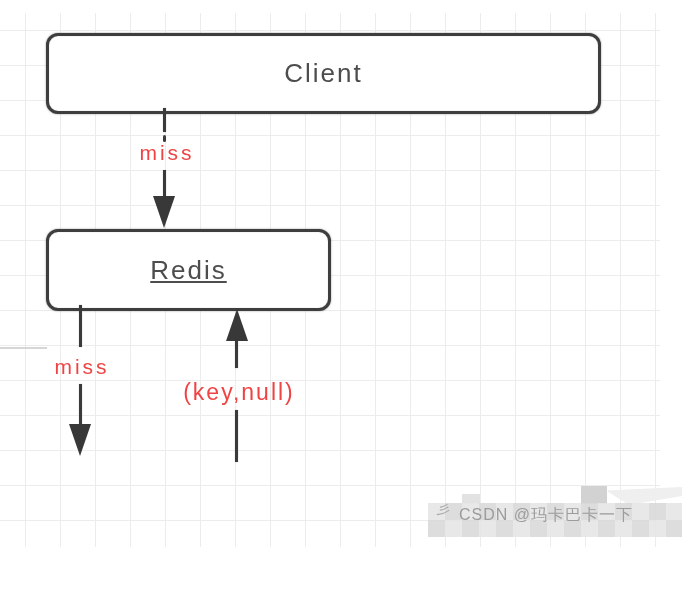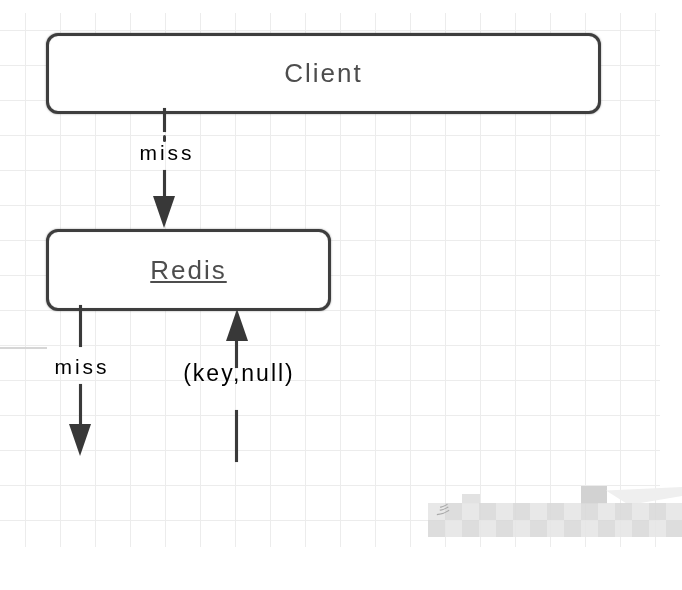--- a/index.html
+++ b/index.html
@@ -34,21 +34,21 @@
 
   .seg { position:absolute; width:3px; background:#3a3a3a; z-index:1;
          box-shadow:0 0 1px rgba(58,58,58,.6); }
   .dot { position:absolute; width:3px; height:7px; background:#3a3a3a; border-radius:2px; z-index:1; }
   .head { position:absolute; width:0; height:0; z-index:1; }
   .head-down { border-left:11px solid transparent; border-right:11px solid transparent;
                border-top:32px solid #383838; }
   .head-up   { border-left:11px solid transparent; border-right:11px solid transparent;
                border-bottom:32px solid #383838; }
   .edge-label {
-    position:absolute; color:#000000; font-size:21px; letter-spacing:3px;
+    position:absolute; color:#ef4444; font-size:21px; letter-spacing:3px;
     text-align:center; z-index:1; white-space:nowrap;
   }
   .edge-label-keynull { font-size:23px; letter-spacing:2px; }
 
   
   .mosaic {
     position:absolute; left:428px; top:503px; width:254px; height:34px;
     background:conic-gradient(#dadada 90deg, #e6e6e6 90deg 180deg,
                               #dadada 180deg 270deg, #e6e6e6 270deg);
     background-size:34px 34px; opacity:.92; z-index:2;
@@ -90,22 +90,23 @@
   <div class="seg" style="left:163px; top:170px; height:27px;"></div>
   <div class="head head-down" style="left:153px; top:196px;"></div>
 
   <div class="seg" style="left:79px; top:305px; height:42px;"></div>
   <div class="edge-label" style="left:48px; top:355px; width:68px;">miss</div>
   <div class="seg" style="left:79px; top:384px; height:40px;"></div>
   <div class="head head-down" style="left:69px; top:424px;"></div>
 
   <div class="head head-up" style="left:226px; top:309px;"></div>
   <div class="seg" style="left:235px; top:341px; height:27px;"></div>
-  <div class="edge-label edge-label-keynull" style="left:172px; top:360px; width:134px;">(key,null)</div>
+  <div class="edge-label edge-label-keynull" style="left:172px; top:379px; width:134px;">(key,null)</div>
   <div class="seg" style="left:235px; top:410px; height:52px;"></div>
 
   <div class="mosaic-bump1"></div>
   <div class="mosaic-bump2"></div>
   <div class="mosaic-wedge"></div>
   <div class="mosaic"></div>
   <span class="wm-glyph">彡</span>
+  <span class="wm-text">CSDN @玛卡巴卡一下</span>
 
 </div>
 
 </body></html>

